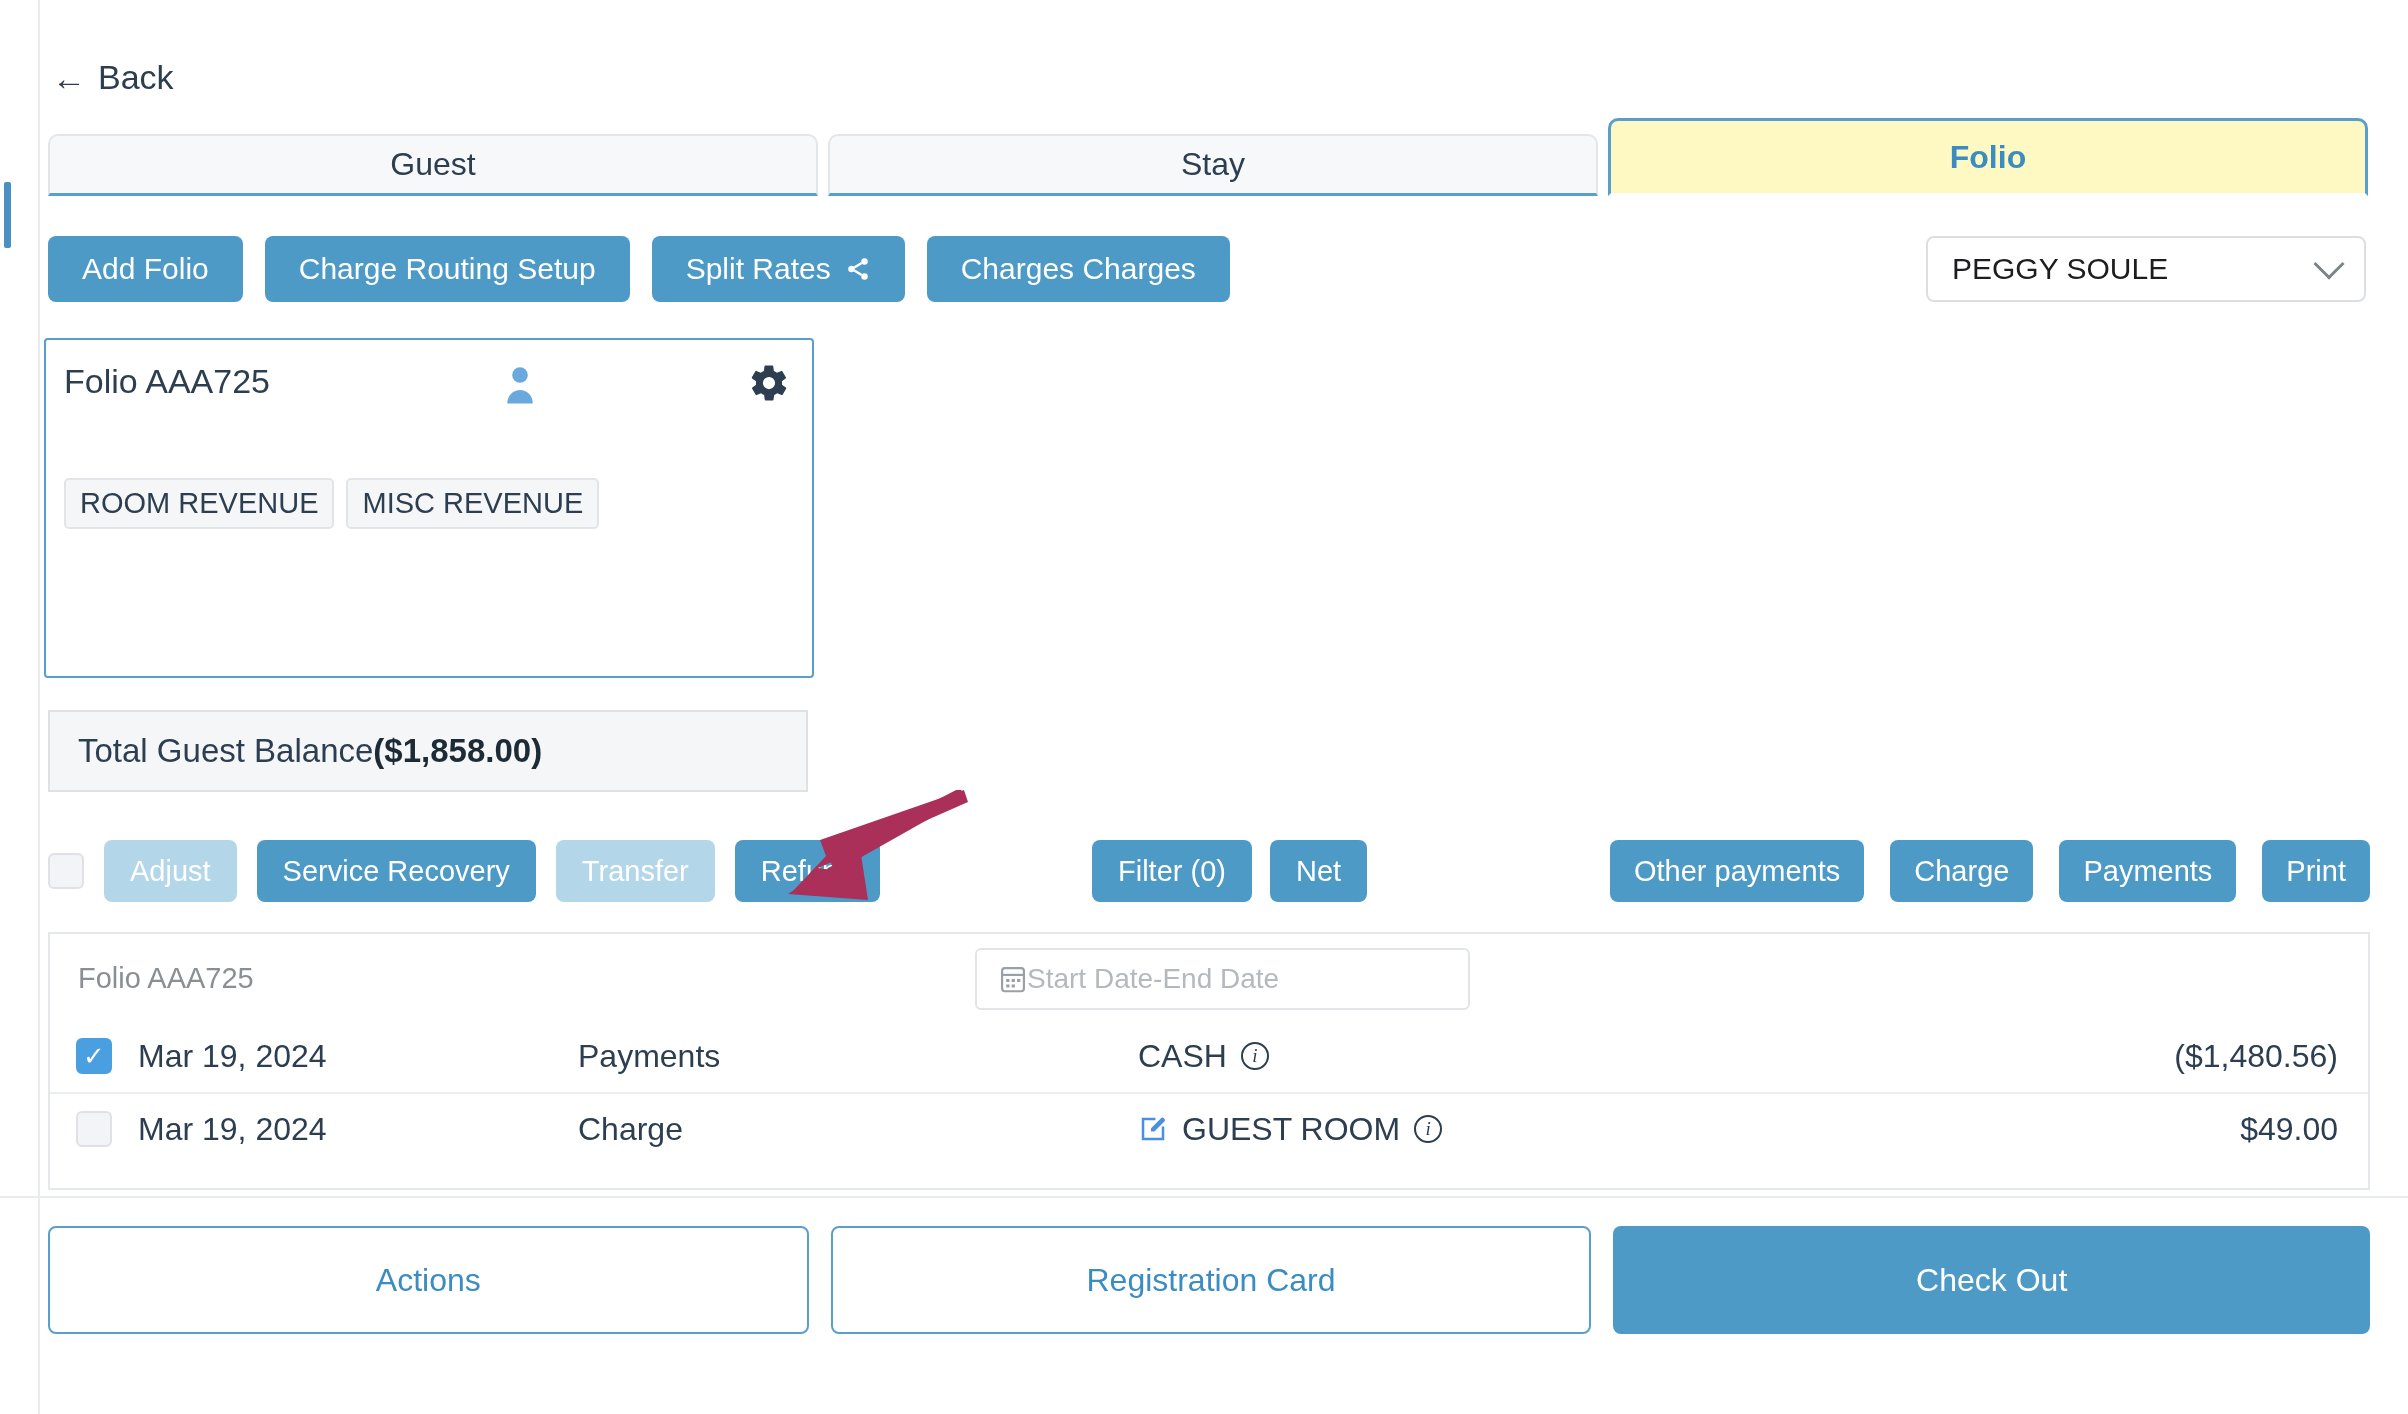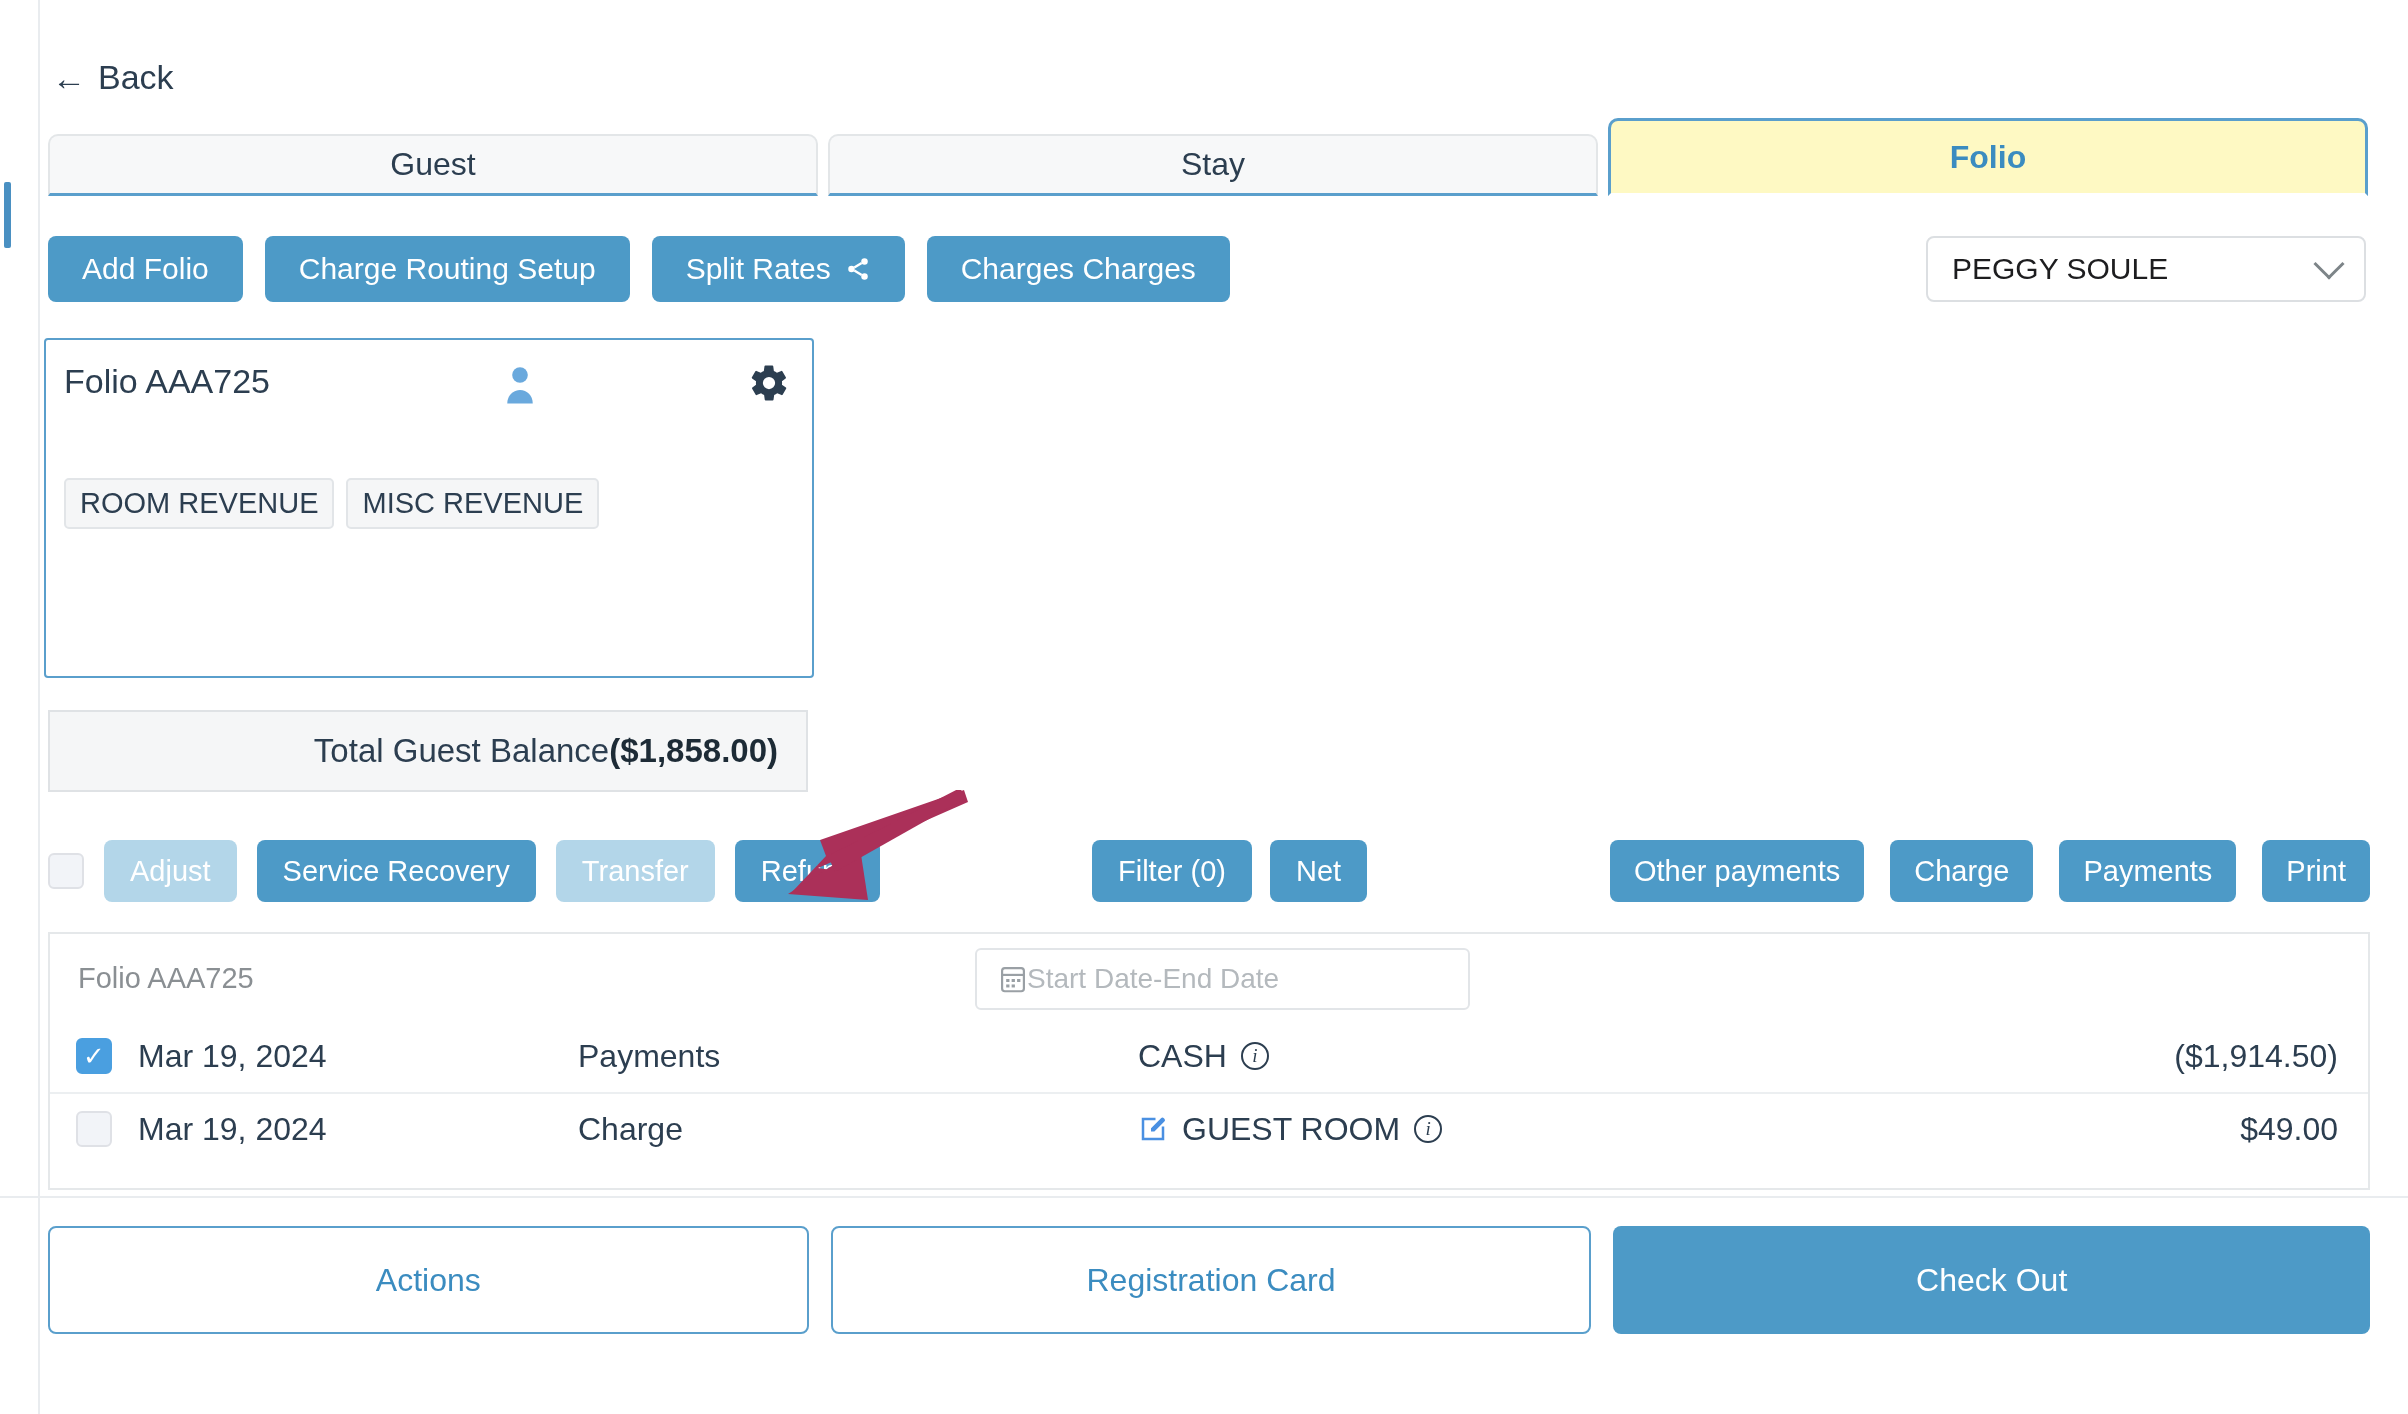--- a/index.html
+++ b/index.html
@@ -135,21 +135,21 @@
   .fb-value {
     position: absolute; right: 18px; top: 410px;
     font-size: 32px; color: #1d2b36; font-weight: bold;
   }
 
   
   .total-bar {
     position: absolute; left: 48px; top: 710px;
     width: 760px; height: 82px;
     background: #f5f6f7; border: 2px solid #dfe2e5;
-    display: flex; align-items: center; justify-content: flex-end;
+    display: flex; align-items: center; justify-content: flex-start;
     padding: 0 28px;
   }
   .total-bar .lbl { font-size: 33px; color: #2c3e50; }
   .total-bar .val { font-size: 33px; color: #1d2b36; font-weight: bold; }
 
   
   .sel-toolbar { position: absolute; left: 48px; top: 840px; display: flex; align-items: center; gap: 20px; }
   .sel-toolbar .btn-blue { height: 62px; font-size: 29px; padding: 4px 26px; }
   .cb {
     width: 36px; height: 36px; border-radius: 6px;
@@ -408,21 +408,21 @@
     <div class="row sel">
       <div class="c-cb">
         <span class="cb checked"></span>
       </div>
       <div class="c-date">Mar 19, 2024</div>
       <div class="c-type">Payments</div>
       <div class="c-desc">
         <span>CASH</span>
         <span class="info-icon">i</span>
       </div>
-      <div class="c-amt">($1,914.50)</div>
+      <div class="c-amt">($1,480.56)</div>
     </div>
 
     <div class="row">
       <div class="c-cb">
         <span class="cb"></span>
       </div>
       <div class="c-date">Mar 19, 2024</div>
       <div class="c-type">Charge</div>
       <div class="c-desc">
         <svg width="30" height="30" viewBox="0 0 24 24">

